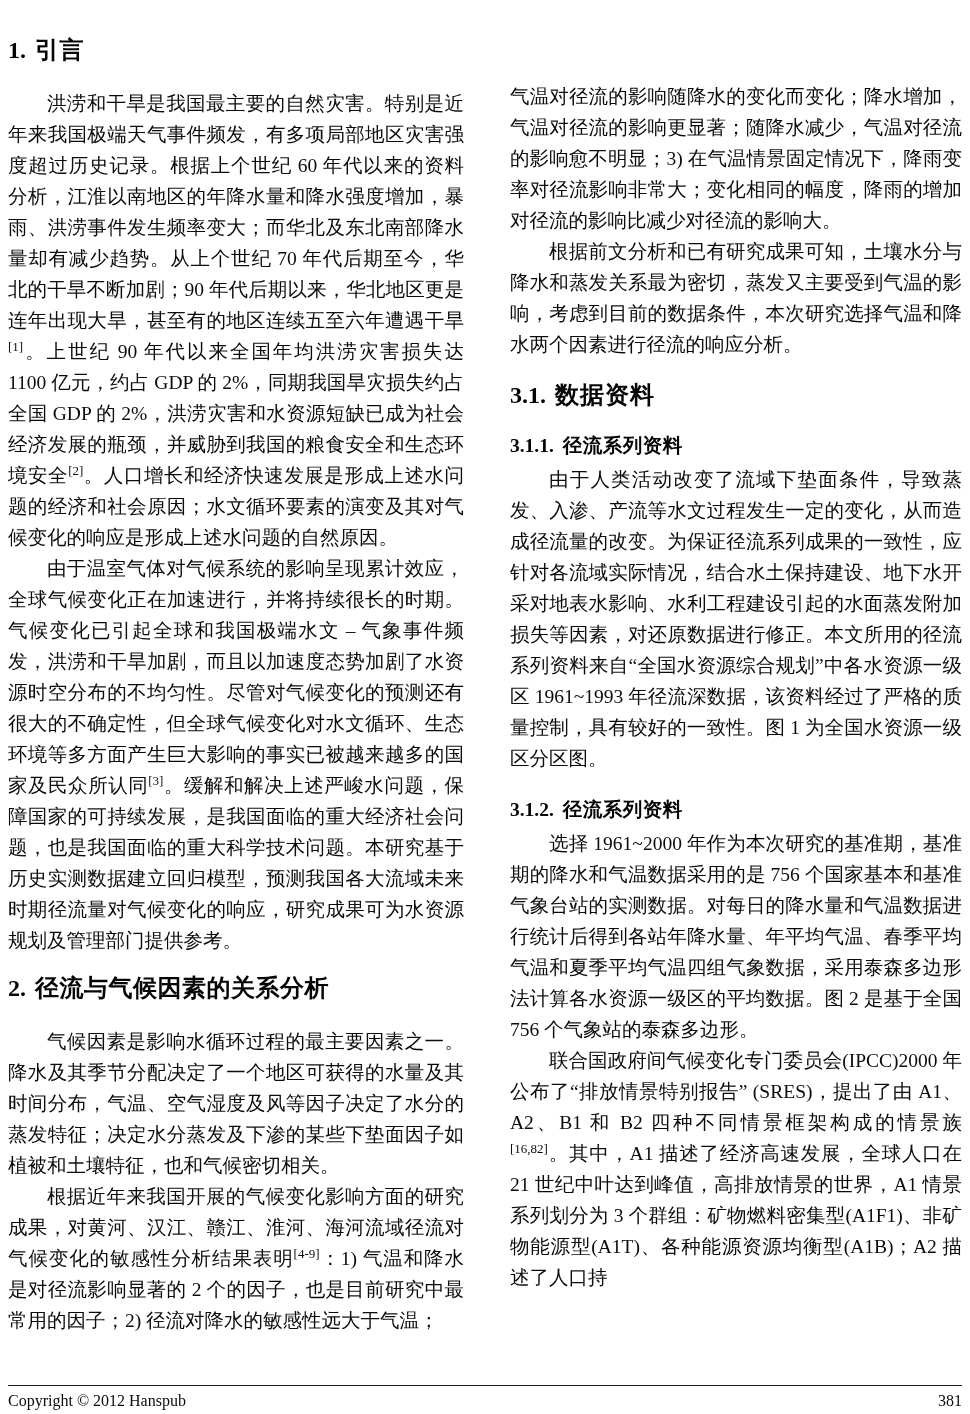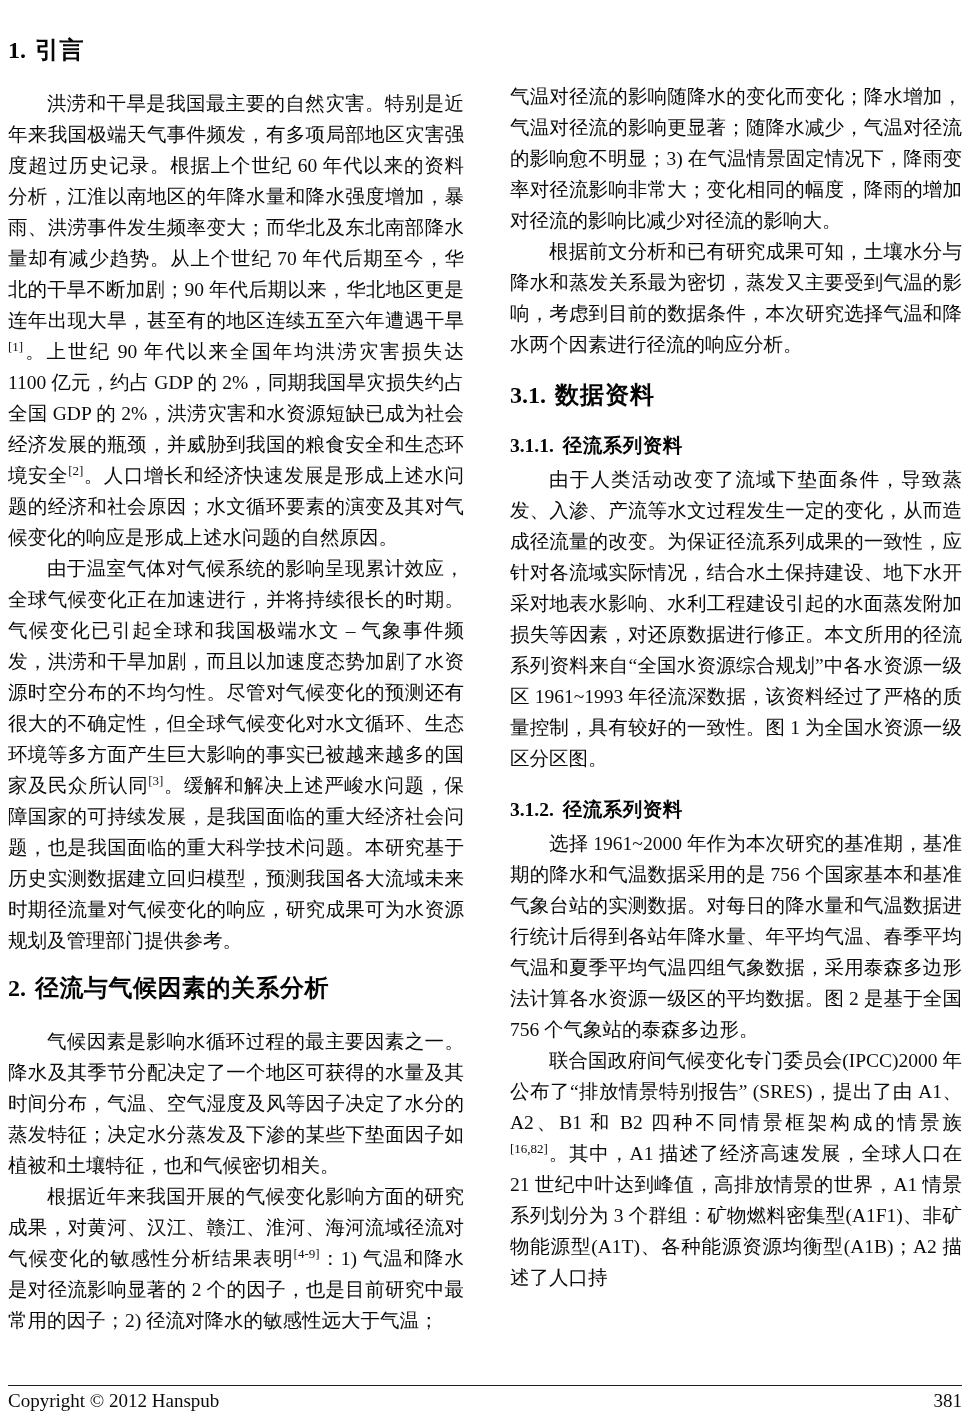--- a/index.html
+++ b/index.html
@@ -31,21 +31,21 @@
   .heading .hnum{font-family:"Liberation Serif","DejaVu Serif",serif;margin-right:9px;letter-spacing:0;}
   .heading .htext{font-family:"Liberation Sans","DejaVu Sans",sans-serif;}
   .h-major{font-size:24px;line-height:33px;margin:15px 0 21px;letter-spacing:0.5px;}
   .h-sub{font-size:24px;line-height:30px;margin:20px 0 8px;letter-spacing:1px;}
   .h-subsub{font-size:19.5px;line-height:28px;margin:21px 0 4px;letter-spacing:0.5px;}
   
   .pagefoot{
     position:absolute;left:8px;right:8px;top:1385px;
     border-top:1px solid #1c1c1c;padding-top:4px;
     display:flex;justify-content:space-between;
-    font-size:19px;line-height:21px;
+    font-size:16px;line-height:21px;
   }
 </style>
 </head>
 <body>
 
 <div class="page">
 
 
   <main class="content">
     <section class="col col-left" id="col-left">

